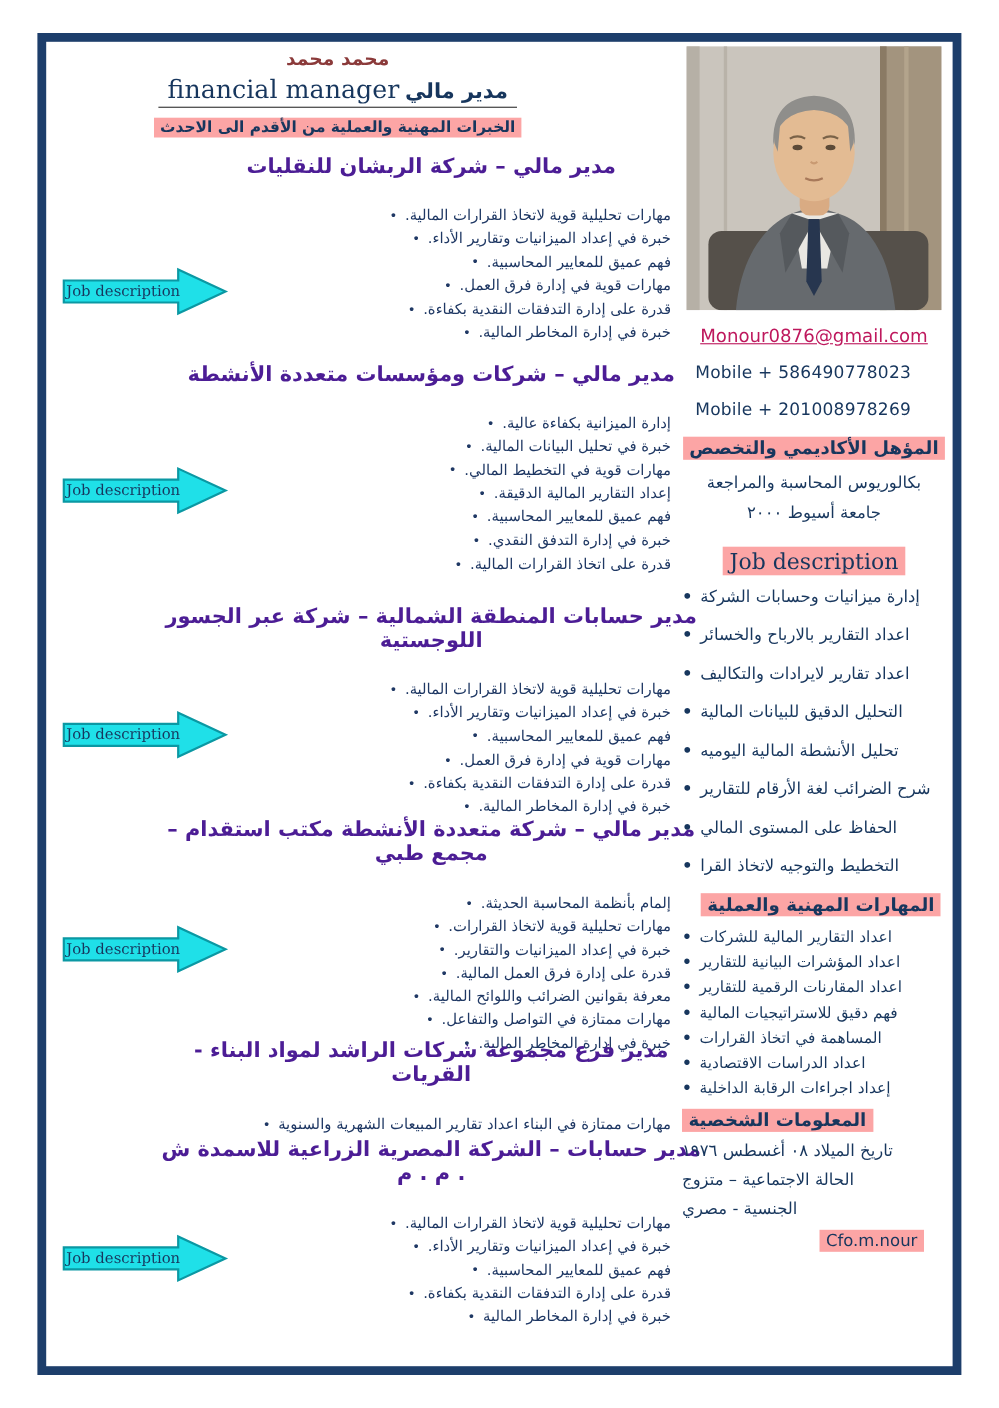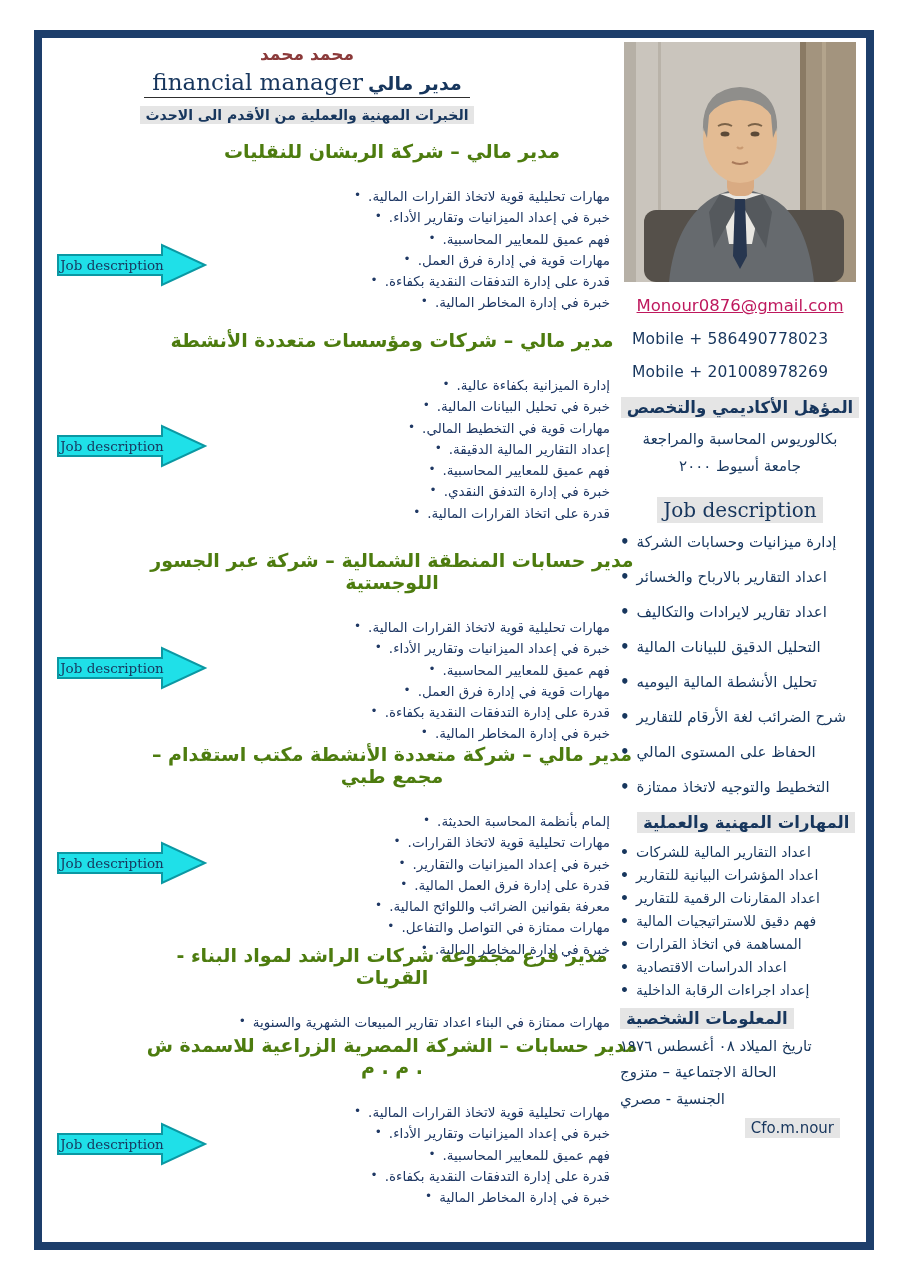--- a/index.html
+++ b/index.html
@@ -8,28 +8,28 @@
   .frame { position:relative; width:100%; height:100%; border:8px solid #1d3e6b; background:#ffffff; }
 
   
   .hdr { position:absolute; left:70px; top:6px; width:390px; text-align:center; color:#17365d; }
   .hdr .name { font-size:17px; font-weight:700; color:#8b3a3a; }
   .hdr .title { margin-top:5px; }
   .hdr .title .uline { display:inline-block; border-bottom:1.5px solid #2e2e2e; padding:0 8px 2px; direction:rtl; }
   .hdr .title .ar { font-size:19px; font-weight:700; }
   .hdr .title .en { font-family:"DejaVu Serif", serif; font-size:23px; font-weight:400; }
   .hdr .banner { margin-top:7px; }
-  .hl { background:#e5e5e5; padding:1px 6px; }
+  .hl { background:#fca5a5; padding:1px 6px; }
   .hdr .banner .hl { font-size:14px; font-weight:700; direction:rtl; display:inline-block; }
 
   
   .sec { position:absolute; left:98px; width:504px; }
-  .sec h2 { font-size:19px; font-weight:700; color:#4d7c0f; text-align:center; direction:rtl; margin-bottom:26px; }
+  .sec h2 { font-size:19px; font-weight:700; color:#4c1d95; text-align:center; direction:rtl; margin-bottom:26px; }
   .blist { list-style:none; padding-right:34px; }
-  .blist li { display:flex; justify-content:flex-end; align-items:flex-start; gap:7px;
+  .blist li { display:flex; justify-content:flex-end; align-items:center; gap:7px;
               font-size:13.5px; color:#1f3864; line-height:1.28; margin-bottom:4px; }
   .blist li::before { content:"•"; font-size:12px; color:#1f3864; }
   .bt { direction:rtl; unicode-bidi:plaintext; }
 
   
   .arrow { position:absolute; left:14px; width:152px; height:46px; }
   .arrow svg { position:absolute; inset:0; }
   .arrow .alabel { position:absolute; left:2px; top:0; width:108px; height:46px; display:flex;
                    align-items:center; justify-content:center; font-family:"DejaVu Serif", serif;
                    font-size:13.5px; color:#17375e; }
@@ -300,21 +300,21 @@
       <li>
             <span class="bt">تحليل الأنشطة المالية اليوميه</span>
           </li>
       <li>
             <span class="bt">شرح الضرائب لغة الأرقام للتقارير</span>
           </li>
       <li>
             <span class="bt">الحفاظ على المستوى المالي</span>
           </li>
       <li>
-            <span class="bt">التخطيط والتوجيه لاتخاذ ممتازة</span>
+            <span class="bt">التخطيط والتوجيه لاتخاذ القرا</span>
           </li>
     </ul>
 
     <div class="rheader" style="text-align:left; margin-top:12px;padding-left:17px;">
       <span class="hl">المهارات المهنية والعملية</span>
     </div>
 
     <ul class="rlist l2">
       <li>
             <span class="bt">اعداد التقارير المالية للشركات</span>

